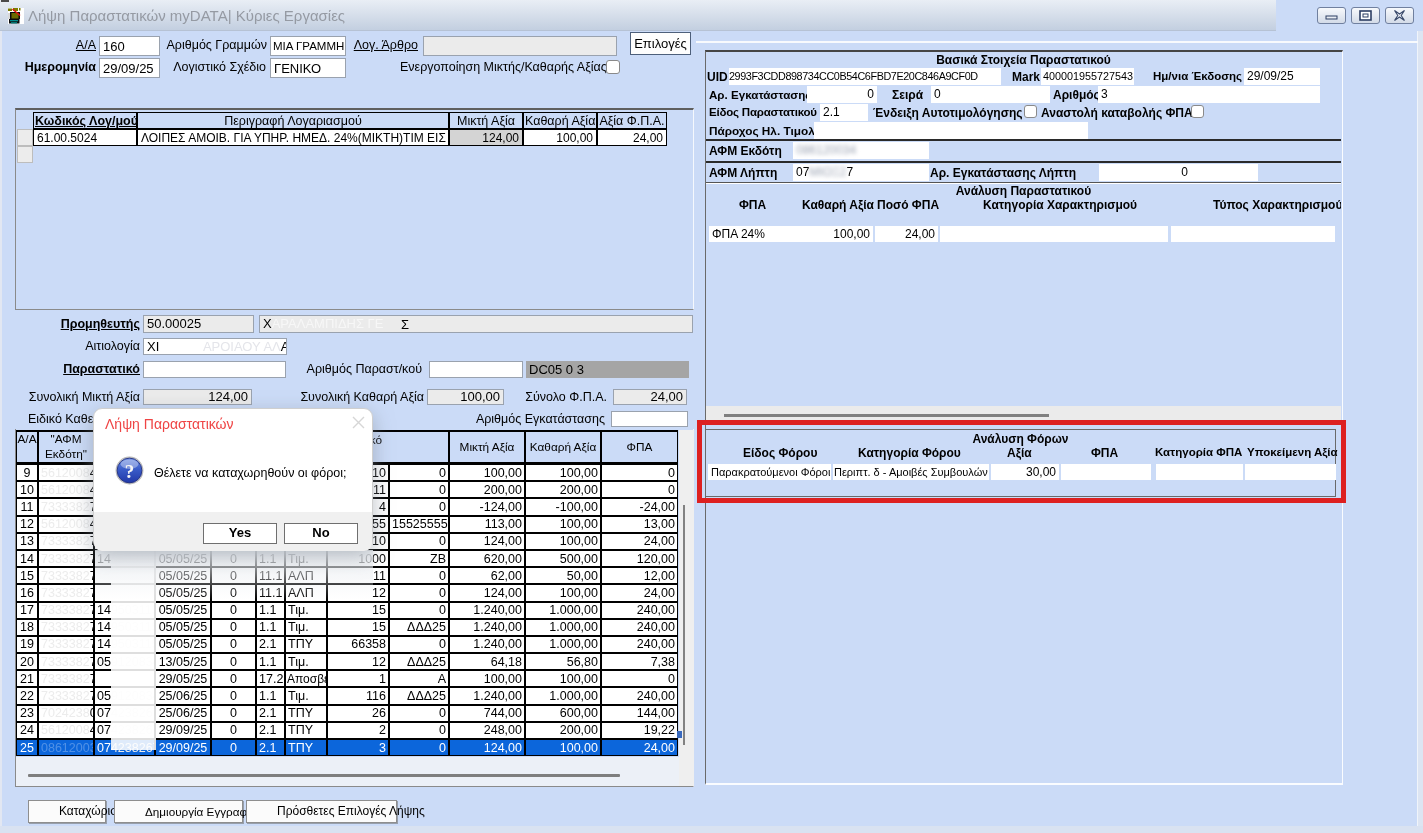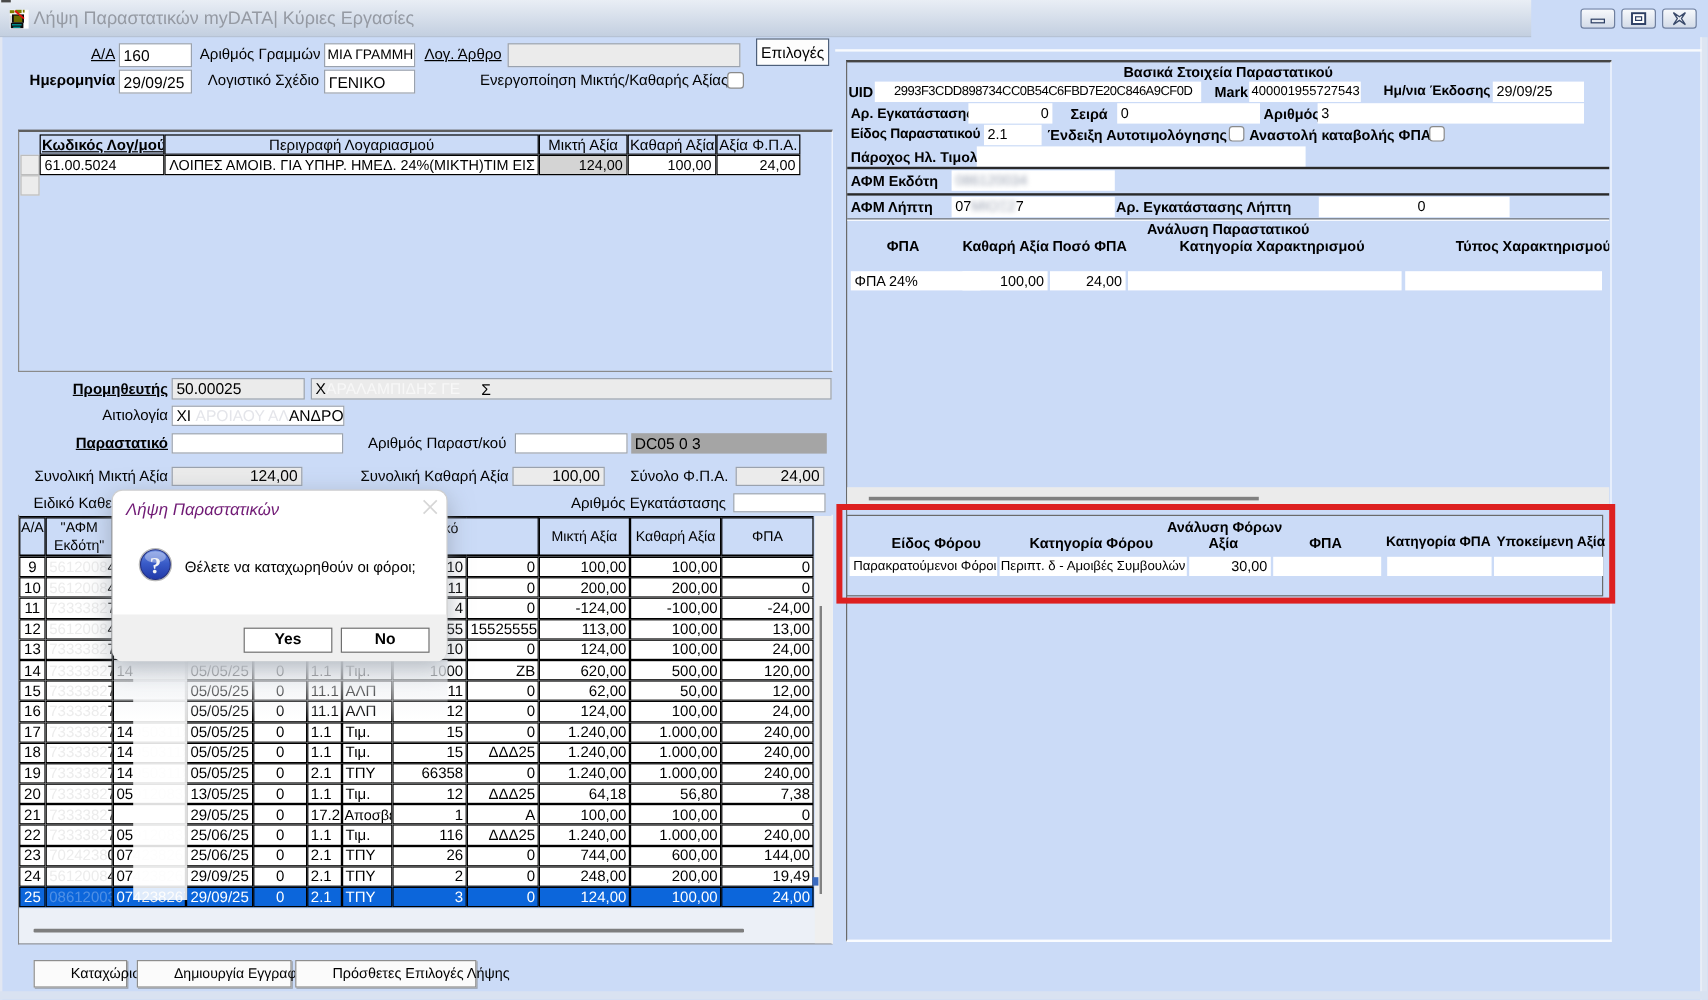--- a/index.html
+++ b/index.html
@@ -15,21 +15,21 @@
   background:linear-gradient(#f7f9fc,#d3dbe8); color:#2c3e63; text-align:center; }
 
 .inp { position:absolute; background:#fff; border:1px solid #9aa2ae; font-size:13px; line-height:19px; padding:0 3px; white-space:nowrap; overflow:hidden; box-sizing:border-box; height:21px; }
 .gray { background:#ebebeb; }
 .rt { text-align:right; }
 .lbl { position:absolute; white-space:nowrap; font-size:12.5px; }
 .ra { text-align:right; width:200px; }
 .b { font-weight:bold; }
 .u { text-decoration:underline; }
 .blur { filter:blur(2px); color:#9aa2b2; }
-.ghost { color:#e4e5ea; }
+.ghost { color:#e4e5ea;margin-left:40px; }
 .g2 { color:#ececec; }
 .gsel { color:rgba(235,242,255,0.3); }
 .ghostg { color:#f7f7f7; }
 #rightpanel .lbl { font-size:12px; }
 #rightpanel .inp { border:none; height:17px; line-height:17px; }
 
 table { border-collapse:collapse; }
 .hc { border:1px solid #000; text-align:center; font-size:12.5px; padding:0 1px; white-space:nowrap; overflow:hidden; box-sizing:border-box; }
 .dc { border:1px solid #000; background:#fff; font-size:12px; padding:0 3px; white-space:nowrap; overflow:hidden; box-sizing:border-box; }
 
@@ -399,21 +399,21 @@
           <td class="c rt2"><span class="g2">5612008</span>4</td>
           <td class="c">07<span class="g2">4238267</span></td>
           <td class="c ct">29/09/25</td>
           <td class="c ct">0</td>
           <td class="c">2.1</td>
           <td class="c">ΤΠΥ</td>
           <td class="c rt2">2</td>
           <td class="c rt2">0</td>
           <td class="c rt2">248,00</td>
           <td class="c rt2">200,00</td>
-          <td class="c rt2">19,49</td>
+          <td class="c rt2">19,22</td>
         </tr>
     <tr class="sel" style="height:17.2px;">
           <td class="c ct">25</td>
           <td class="c rt2"><span class="gsel">086120034</span></td>
           <td class="c">07<span class="g2">4238267</span></td>
           <td class="c ct">29/09/25</td>
           <td class="c ct">0</td>
           <td class="c">2.1</td>
           <td class="c">ΤΠΥ</td>
           <td class="c rt2">3</td>
@@ -428,21 +428,21 @@
   <div class="abs" style="left:683px;top:505px;width:2px;height:240px;background:#828282;"></div>
   <div class="abs" style="left:677px;top:731px;width:5px;height:7px;background:#3a6abf;"></div>
 
   <div class="abs" style="left:111px;top:545px;width:45px;height:205px;background:rgba(255,255,255,0.87);"></div>
 
   <div id="rightpanel">
     <div class="abs" style="left:696px;top:41px;width:722px;height:2px;background:#f8fafd;"></div>
     <div class="abs" style="left:705px;top:50px;width:638px;height:735px;border-top:2px solid #454545;border-left:1px solid #6a6a6a;border-right:1px solid #fafcff;border-bottom:2px solid #fafcff;"></div>
     <div class="lbl b" style="left:705px;top:53px;width:637px;text-align:center;">Βασικά Στοιχεία Παραστατικού</div>
     <span class="lbl b" style="left:707px;top:70px;">UID</span>
-    <div class="inp" style="left:729px;top:68px;width:272px;height:17px;font-size:10.8px;letter-spacing:-0.4px;padding:0 16px;">2993F3CDD898734CC0B54C6FBD7E20C846A9CF0D</div>
+    <div class="inp" style="left:729px;top:68px;width:272px;height:17px;font-size:10.8px;letter-spacing:-0.4px;padding:0 0;">2993F3CDD898734CC0B54C6FBD7E20C846A9CF0D</div>
     <span class="lbl b" style="left:1012px;top:70px;">Mark</span>
     <div class="inp" style="left:1041px;top:68px;width:93px;height:17px;font-size:10.8px;padding:0 2px;">400001955727543</div>
     <span class="lbl b" style="left:1153px;top:70px;font-size:11.5px;">Ημ/νια Έκδοσης</span>
     <div class="inp" style="left:1244px;top:68px;width:76px;height:17px;font-size:12px;">29/09/25</div>
     <span class="lbl b" style="left:709px;top:88px;font-size:11.6px;">Αρ. Εγκατάστασης</span>
     <div class="inp rt" style="left:807px;top:86px;width:70px;height:17px;font-size:12px;">0</div>
     <span class="lbl b" style="left:892px;top:88px;">Σειρά</span>
     <div class="inp" style="left:931px;top:86px;width:119px;height:17px;font-size:12px;">0</div>
     <span class="lbl b" style="left:1053px;top:88px;">Αριθμός</span>
     <div class="inp" style="left:1098px;top:86px;width:222px;height:17px;font-size:12px;">3</div>
@@ -492,21 +492,21 @@
     <div class="abs wbox" style="left:833px;top:464px;width:156px;font-size:11px;padding:0 1px;">Περιπτ. δ - Αμοιβές Συμβουλών</div>
     <div class="abs wbox rt" style="left:991px;top:464px;width:68px;">30,00</div>
     <div class="abs wbox" style="left:1061px;top:464px;width:90px;"></div>
     <div class="abs wbox" style="left:1156px;top:464px;width:87px;"></div>
     <div class="abs wbox" style="left:1245px;top:464px;width:91px;"></div>
   </div>
 
   <div class="abs" style="left:95px;top:550px;width:278px;height:50px;background:linear-gradient(rgba(236,239,243,0.9),rgba(236,239,243,0));"></div>
 
   <div id="dialog" class="abs" style="left:93px;top:408px;width:280px;height:142px;background:#fff;border:1px solid #cfcfcf;border-radius:9px;box-shadow:0 6px 20px rgba(130,138,150,0.55);">
-    <div class="abs" style="left:11px;top:7px;font-size:14px;color:#701a75;font-style:italic;">Λήψη Παραστατικών</div>
+    <div class="abs" style="left:11px;top:7px;font-size:14px;color:#ef4444;">Λήψη Παραστατικών</div>
     <svg class="abs" style="left:258px;top:7px;" width="13" height="13" viewBox="0 0 13 13">
         <path d="M1 1 L12 12 M12 1 L1 12" stroke="#d6d6d6" stroke-width="1.4"></path>
       </svg>
     <svg class="abs" style="left:21px;top:47px;" width="29" height="29" viewBox="0 0 29 29">
       <defs>
           <linearGradient id="qg" x1="0" y1="0" x2="0" y2="1">
         <stop offset="0" stop-color="#6c8de2"></stop>
             <stop offset="0.45" stop-color="#3a5cc8"></stop>
             <stop offset="1" stop-color="#2138a8"></stop>
       </linearGradient>

